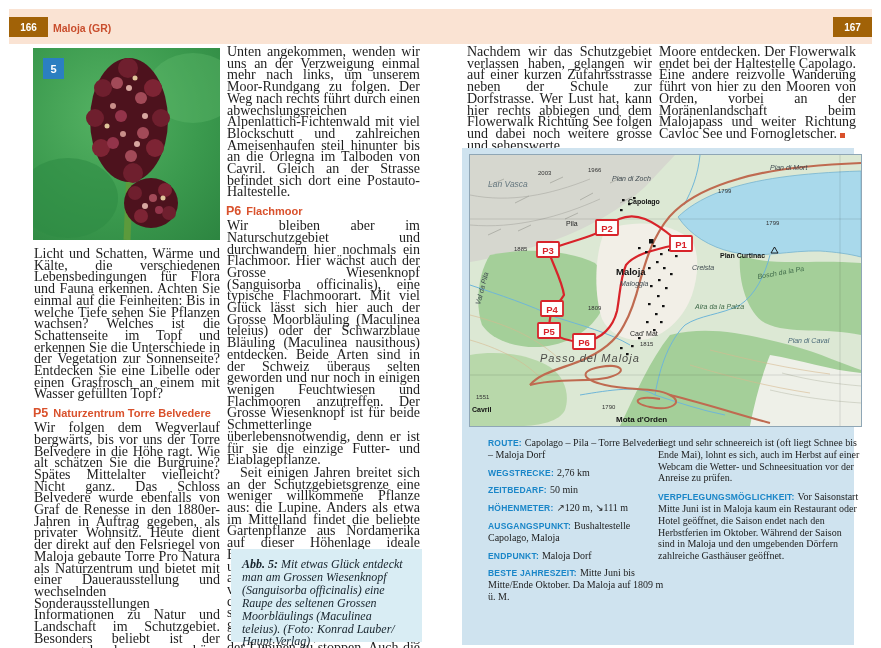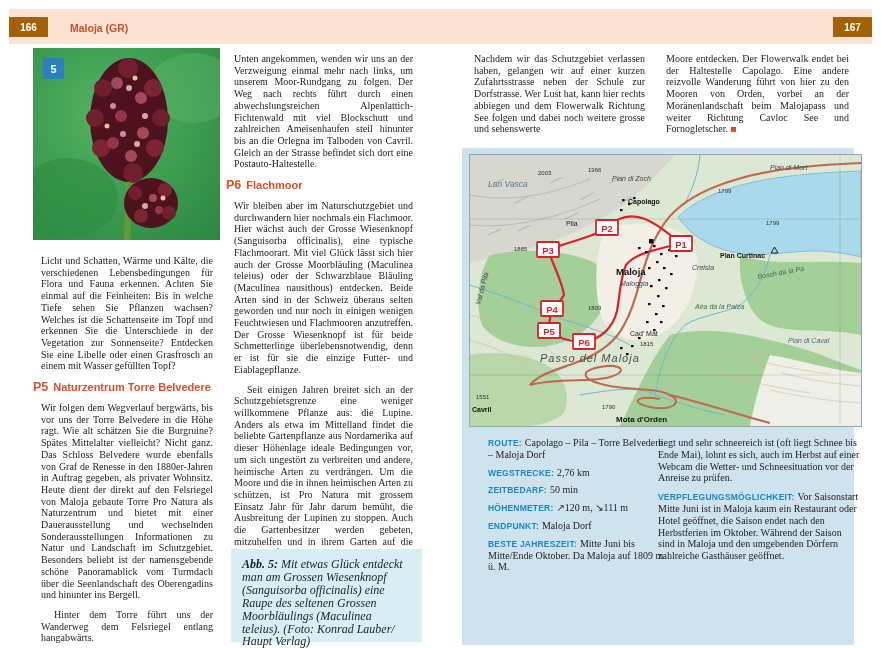--- a/index.html
+++ b/index.html
@@ -5,26 +5,26 @@
   html,body{margin:0;padding:0;background:#ffffff;}
   .page-wrap{position:relative;width:881px;height:648px;background:#ffffff;overflow:hidden;
              font-family:"Liberation Serif",serif;color:#222;}
 
   
   .header-bar{position:absolute;left:9px;top:9px;width:863px;height:35px;background:#fae3d3;}
   .page-tab{position:absolute;top:8px;width:39px;height:20px;background:#a16207;color:#fff;
             font:bold 10px "Liberation Sans",sans-serif;display:flex;align-items:center;justify-content:center;}
   .tab-left{left:0;}
   .tab-right{right:0;}
-  .header-title{position:absolute;left:61px;top:13px;color:#c94e2d;
+  .header-title{position:absolute;left:44px;top:13px;color:#c94e2d;
                 font:bold 10.5px "Liberation Sans",sans-serif;}
 
   
   .col{position:absolute;}
-  p.body{margin:8px;font-size:10px;line-height:11.7px;text-align:justify;hyphens:auto;color:#1d1d1d;}
+  p.body{margin:1px;font-size:14px;line-height:11.7px;text-align:justify;hyphens:auto;color:#1d1d1d;}
   p.indent{text-indent:13px;}
   h3.sec{margin:6px 0 2px;font:bold 11px "Liberation Sans",sans-serif;color:#d9512c;}
   .sec-tag{font-size:12.5px;margin-right:5px;}
   .endsq{display:inline-block;width:5px;height:5px;background:#d9512c;margin-left:3px;}
 
   
   .photo{position:absolute;left:33px;top:48px;width:187px;height:192px;}
   .photo svg{display:block;}
   .photo-badge{position:absolute;left:10px;top:10px;width:21px;height:21px;background:#2b7fc1;color:#fff;
                font:bold 11px "Liberation Sans",sans-serif;display:flex;align-items:center;justify-content:center;}
@@ -309,20 +309,23 @@
       <div class="info-row">
         <span class="info-label">WEGSTRECKE:</span><span>2,76 km</span>
       </div>
       <div class="info-row">
         <span class="info-label">ZEITBEDARF:</span><span>50 min</span>
       </div>
       <div class="info-row">
         <span class="info-label">HÖHENMETER:</span><span>↗120 m, ↘111 m</span>
       </div>
       <div class="info-row">
+        <span class="info-label">AUSGANGSPUNKT:</span><span>Bushaltestelle Capolago, Maloja</span>
+      </div>
+      <div class="info-row">
         <span class="info-label">ENDPUNKT:</span><span>Maloja Dorf</span>
       </div>
       <div class="info-row">
         <span class="info-label">BESTE JAHRESZEIT:</span><span>Mitte Juni bis Mitte/Ende Oktober. Da Maloja auf 1809 m ü. M.</span>
       </div>
     </div>
 
     <div class="info-col info-right">
       <p class="info-cont">liegt und sehr schneereich ist (oft liegt Schnee bis Ende Mai), lohnt es sich, auch im Herbst auf einer Webcam die Wetter- und Schneesituation vor der Anreise zu prüfen.</p>
       <div class="info-row">

